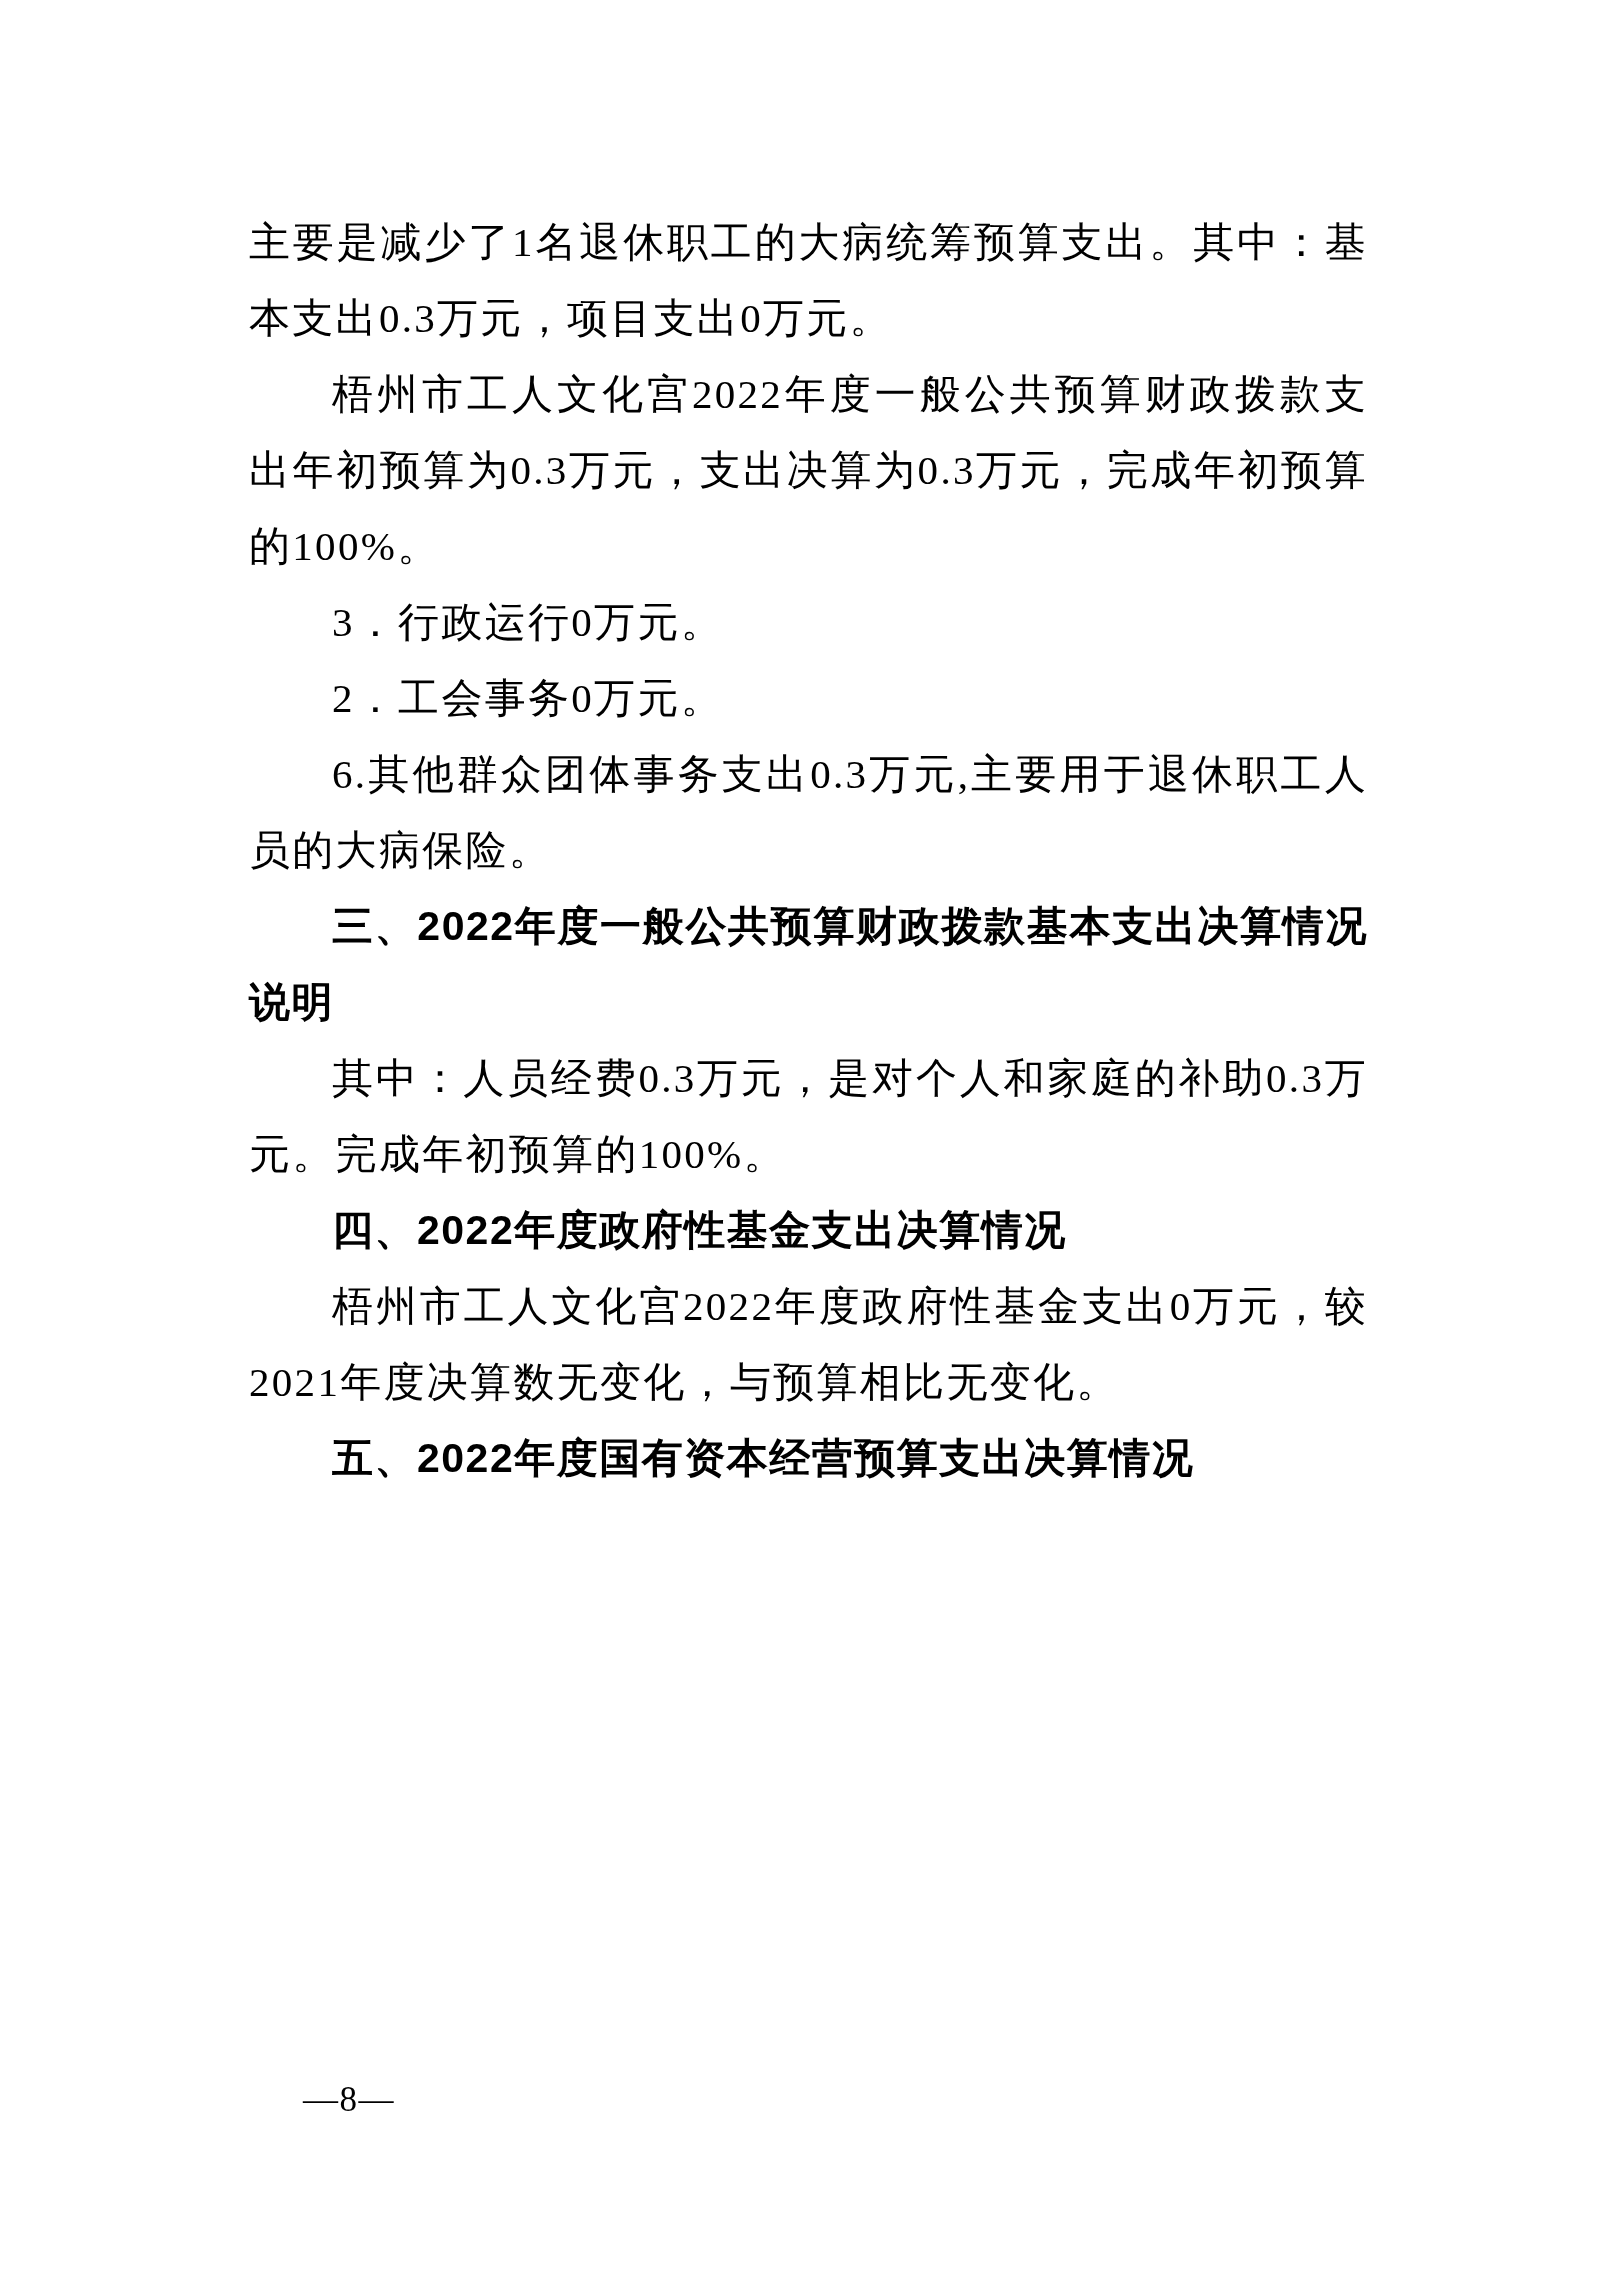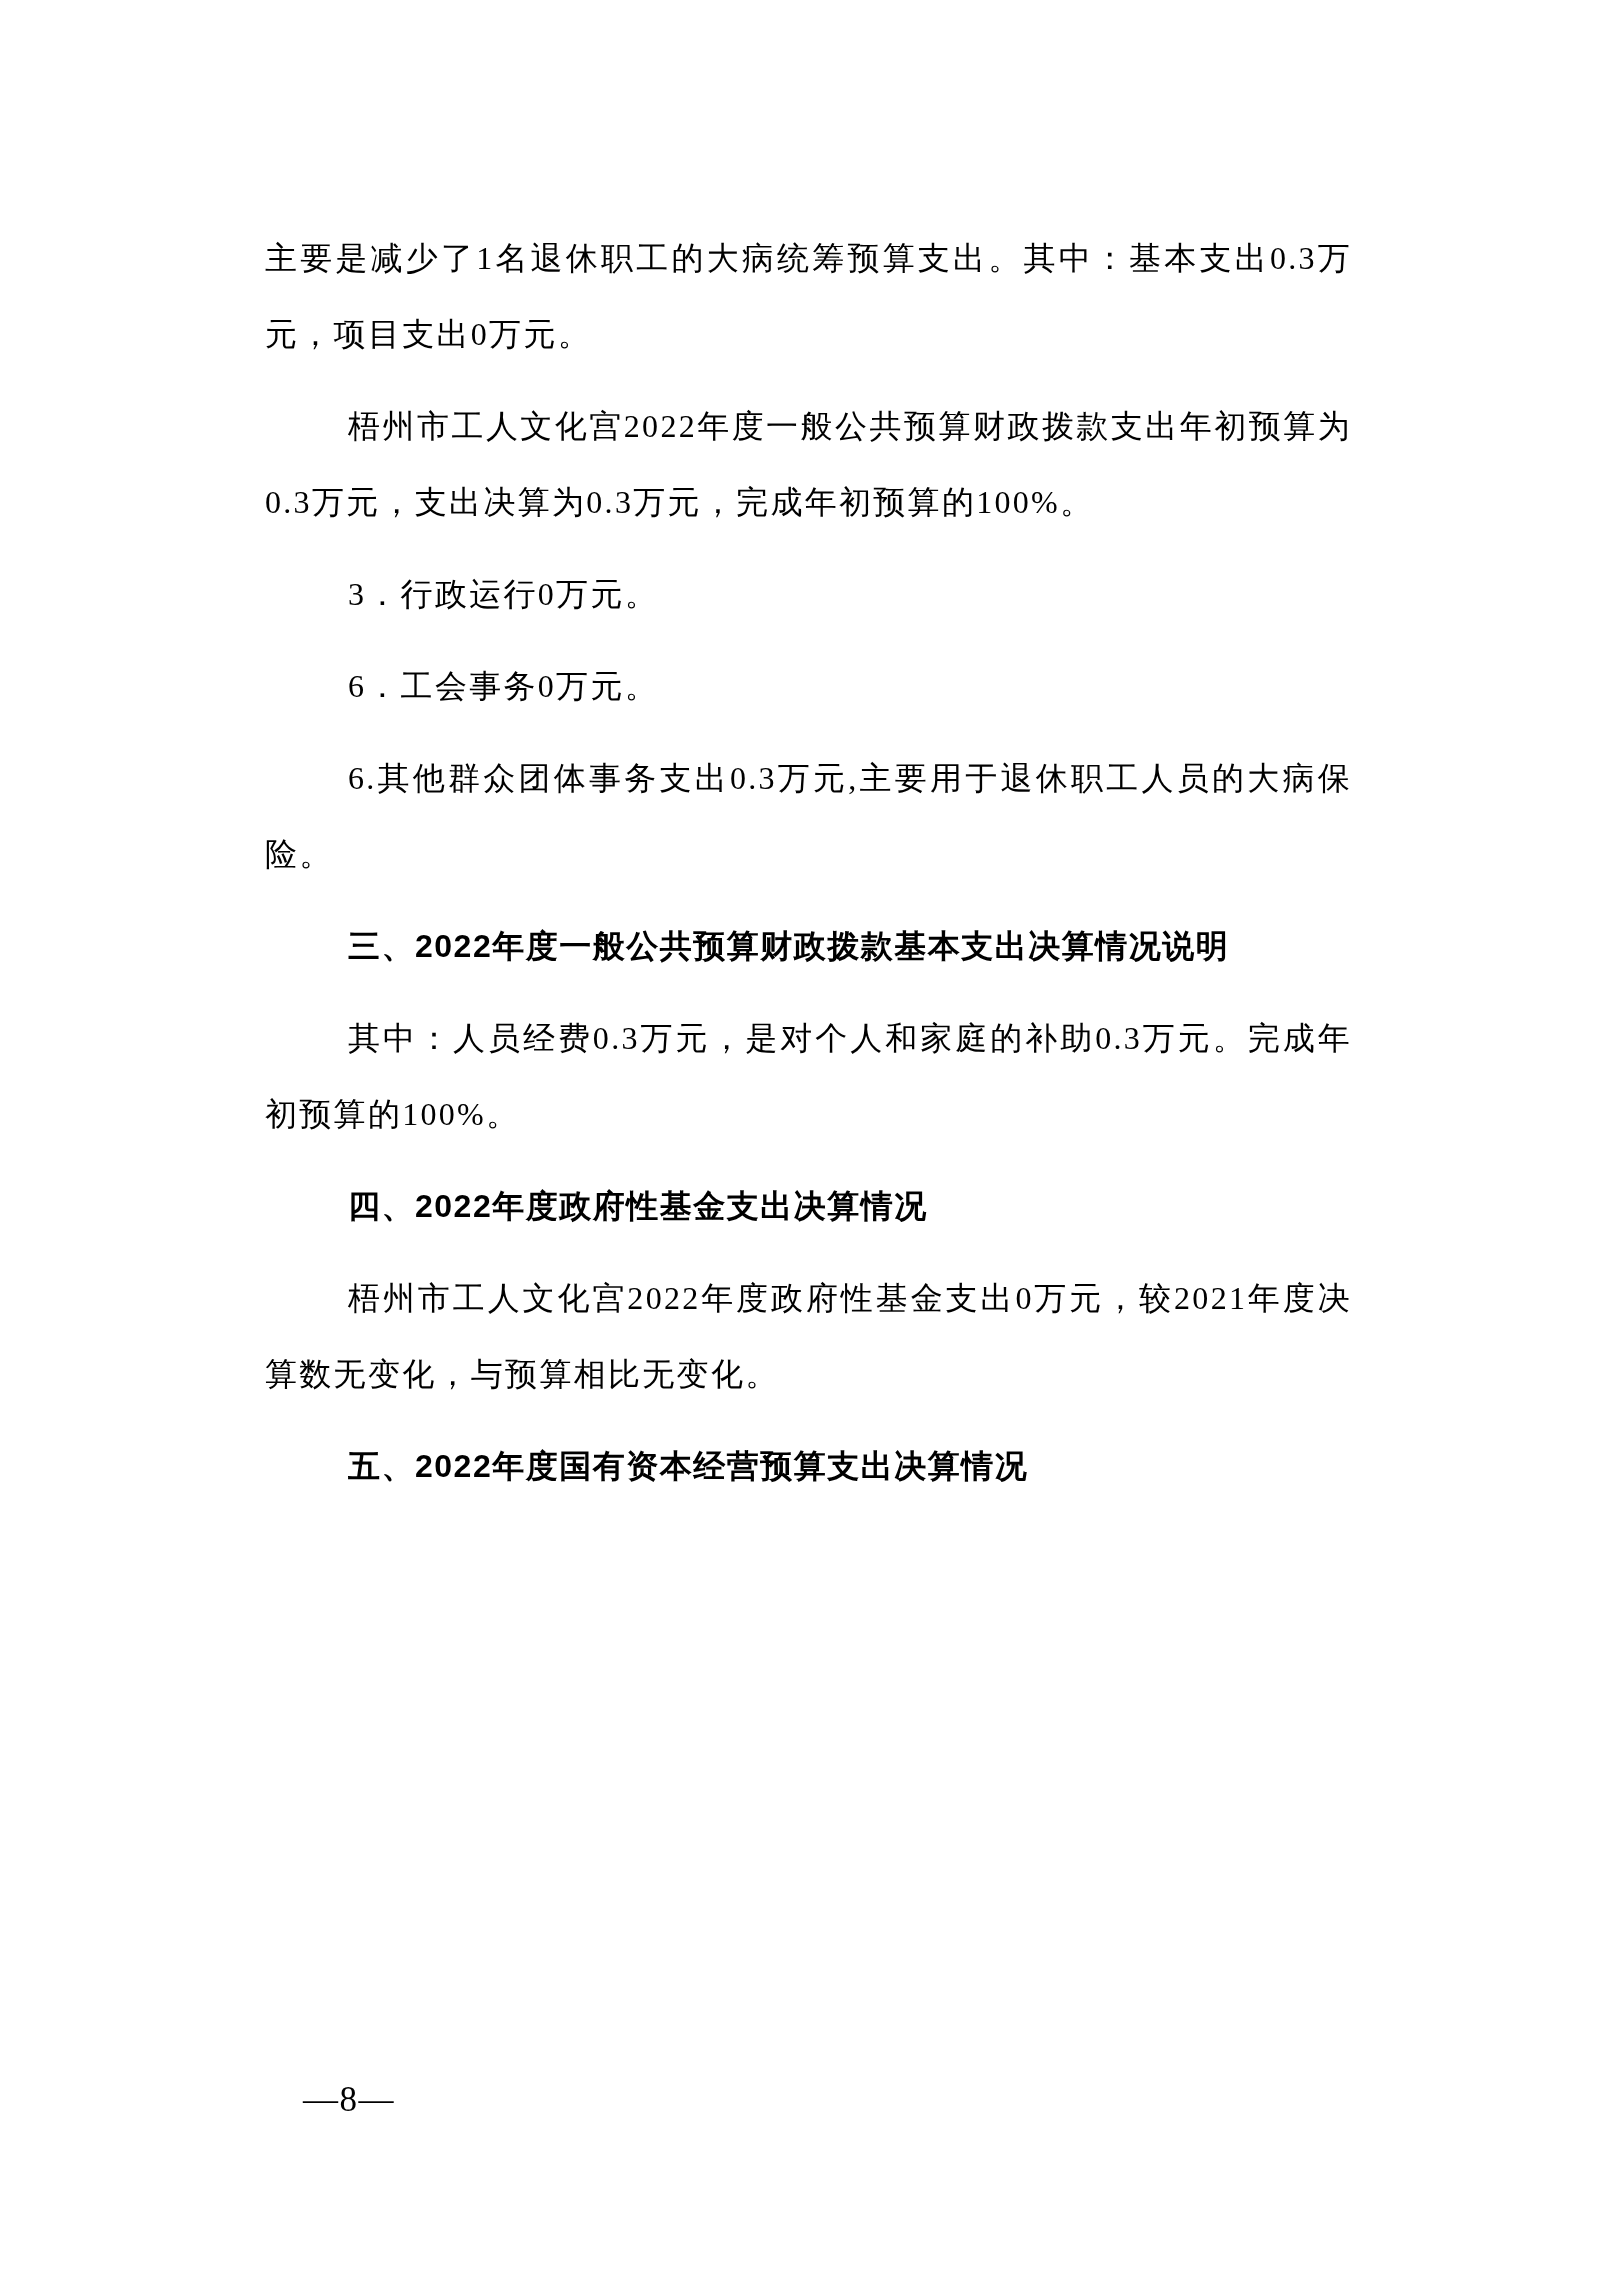--- a/index.html
+++ b/index.html
@@ -15,23 +15,23 @@
     color: #000000;
     overflow: hidden;
   }
   .content {
     position: absolute;
     left: 249px;
     top: 204px;
     width: 1119px;
   }
   .para {
-    margin: 16px;
+    margin: 0;
     font-family: "Liberation Serif", "DejaVu Serif", serif;
-    font-size: 32px;
+    font-size: 41px;
     line-height: 76px;
     text-align: justify;
     text-justify: inter-ideograph;
     letter-spacing: 2.3px;
     word-break: break-all;
   }
   .indent {
     text-indent: 83px;
   }
   .heading {
@@ -51,21 +51,21 @@
   }
 </style>
 </head>
 <body>
 
 <div class="page">
   <main class="content">
     <p class="para">主要是减少了1名退休职工的大病统筹预算支出。其中：基本支出0.3万元，项目支出0万元。</p>
     <p class="para indent">梧州市工人文化宫2022年度一般公共预算财政拨款支出年初预算为0.3万元，支出决算为0.3万元，完成年初预算的100%。</p>
     <p class="para indent">3．行政运行0万元。</p>
-    <p class="para indent">6．工会事务0万元。</p>
+    <p class="para indent">2．工会事务0万元。</p>
     <p class="para indent">6.其他群众团体事务支出0.3万元,主要用于退休职工人员的大病保险。</p>
     <p class="para indent heading">三、2022年度一般公共预算财政拨款基本支出决算情况说明</p>
     <p class="para indent">其中：人员经费0.3万元，是对个人和家庭的补助0.3万元。完成年初预算的100%。</p>
     <p class="para indent heading">四、2022年度政府性基金支出决算情况</p>
     <p class="para indent">梧州市工人文化宫2022年度政府性基金支出0万元，较2021年度决算数无变化，与预算相比无变化。</p>
     <p class="para indent heading">五、2022年度国有资本经营预算支出决算情况</p>
   </main>
 
   <div class="footer">—8—</div>
 </div>

